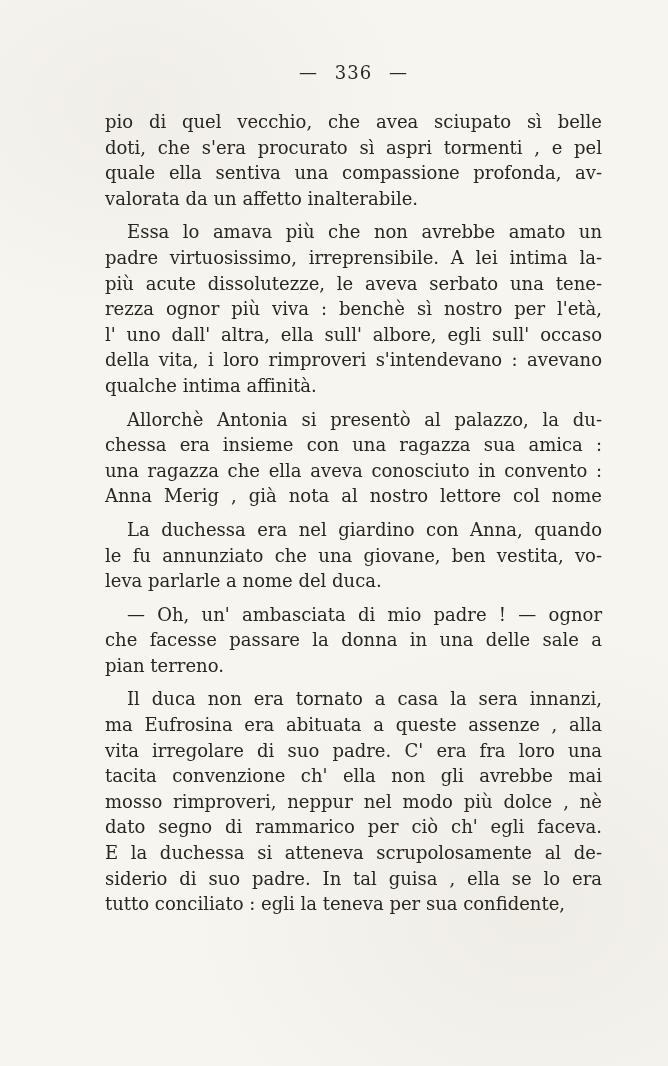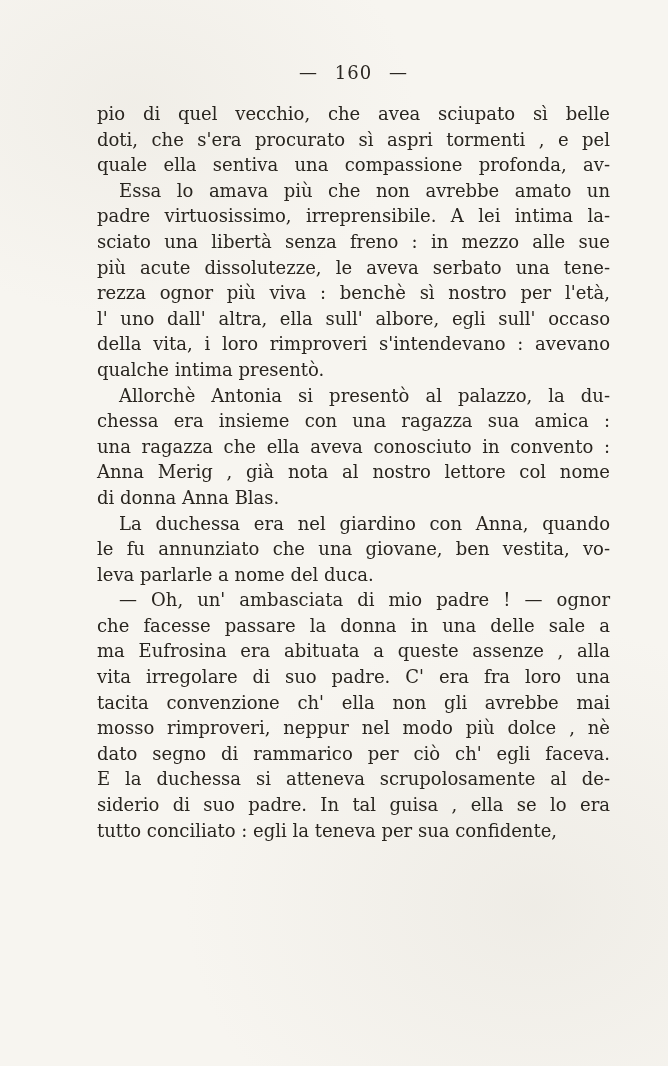--- a/index.html
+++ b/index.html
@@ -31,21 +31,21 @@
     color: #2b2722;
   }
   .text-block {
     position: absolute;
     top: 101px;
     left: 97px;
     width: 513px;
     font-size: 18px;
     line-height: 25.6px;
   }
-  .para { margin: 0; }
+  .para { margin: 8px; }
   .line {
     text-align: justify;
     text-align-last: justify;
     height: 25.6px;
     overflow: visible;
   }
   .line.last {
     text-align-last: left;
   }
   .para.indent .line.first {
@@ -59,55 +59,56 @@
     right: 0;
     width: 30px;
     height: 1066px;
     pointer-events: none;
   }
 </style>
 </head>
 <body>
 
 <div class="page">
-  <div class="running-head">— 160 —</div>
+  <div class="running-head">— 336 —</div>
 
   <div class="text-block">
       <div class="para">
         <div class="line first">pio di quel vecchio, che avea sciupato sì belle</div>
         <div class="line">doti, che s'era procurato sì aspri tormenti , e pel</div>
         <div class="line">quale ella sentiva una compassione profonda, av-</div>
+        <div class="line last">valorata da un affetto inalterabile.</div>
       </div>
       <div class="para indent">
         <div class="line first">Essa lo amava più che non avrebbe amato un</div>
         <div class="line">padre virtuosissimo, irreprensibile. A lei intima la-</div>
-        <div class="line">sciato una libertà senza freno : in mezzo alle sue</div>
         <div class="line">più acute dissolutezze, le aveva serbato una tene-</div>
         <div class="line">rezza ognor più viva : benchè sì nostro per l'età,</div>
         <div class="line">l' uno dall' altra, ella sull' albore, egli sull' occaso</div>
         <div class="line">della vita, i loro rimproveri s'intendevano : avevano</div>
-        <div class="line last">qualche intima presentò.</div>
+        <div class="line last">qualche intima affinità.</div>
       </div>
       <div class="para indent">
         <div class="line first">Allorchè Antonia si presentò al palazzo, la du-</div>
         <div class="line">chessa era insieme con una ragazza sua amica :</div>
         <div class="line">una ragazza che ella aveva conosciuto in convento :</div>
         <div class="line">Anna Merig , già nota al nostro lettore col nome</div>
-        <div class="line last">di donna Anna Blas.</div>
       </div>
       <div class="para indent">
         <div class="line first">La duchessa era nel giardino con Anna, quando</div>
         <div class="line">le fu annunziato che una giovane, ben vestita, vo-</div>
         <div class="line last">leva parlarle a nome del duca.</div>
       </div>
       <div class="para indent">
         <div class="line first">— Oh, un' ambasciata di mio padre ! — ognor</div>
         <div class="line">che facesse passare la donna in una delle sale a</div>
+        <div class="line last">pian terreno.</div>
       </div>
       <div class="para indent">
+        <div class="line first">Il duca non era tornato a casa la sera innanzi,</div>
         <div class="line">ma Eufrosina era abituata a queste assenze , alla</div>
         <div class="line">vita irregolare di suo padre. C' era fra loro una</div>
         <div class="line">tacita convenzione ch' ella non gli avrebbe mai</div>
         <div class="line">mosso rimproveri, neppur nel modo più dolce , nè</div>
         <div class="line">dato segno di rammarico per ciò ch' egli faceva.</div>
         <div class="line">E la duchessa si atteneva scrupolosamente al de-</div>
         <div class="line">siderio di suo padre. In tal guisa , ella se lo era</div>
         <div class="line last">tutto conciliato : egli la teneva per sua confidente,</div>
       </div>
     </div>

